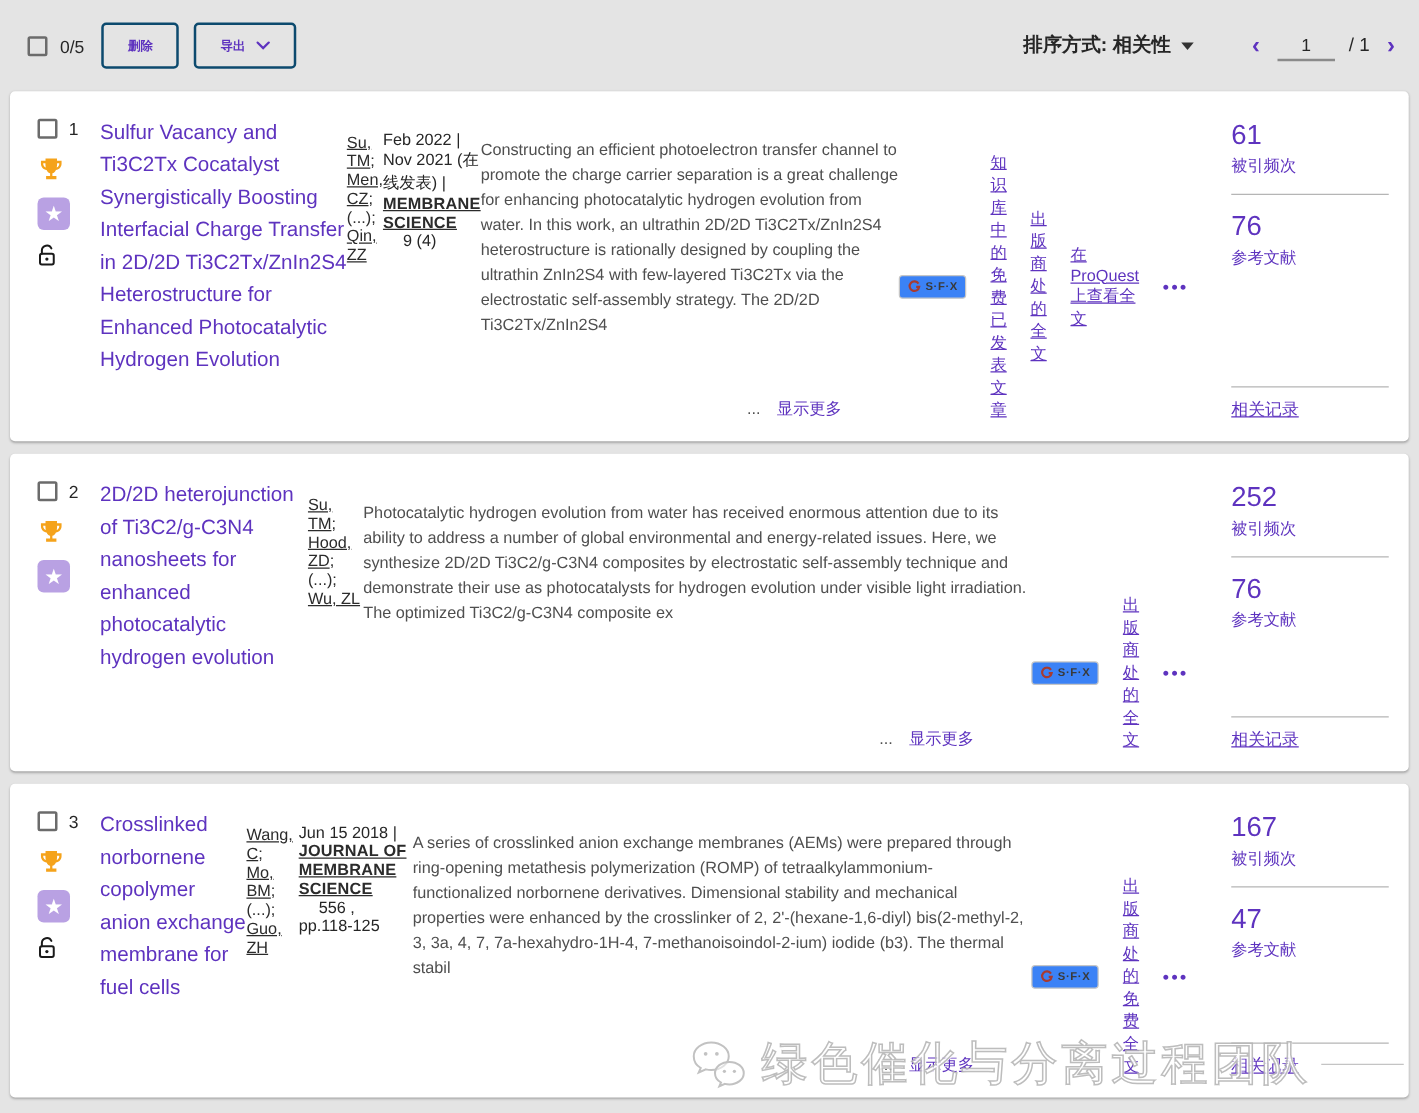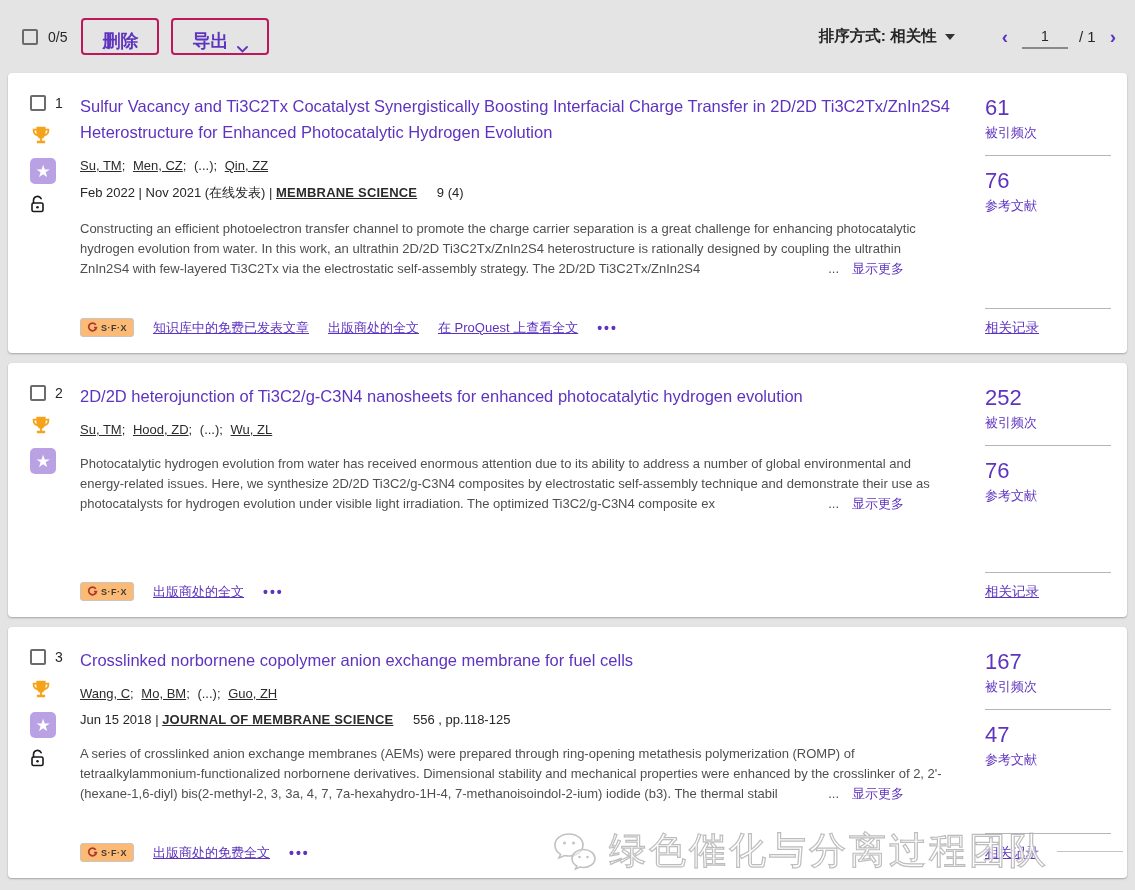--- a/index.html
+++ b/index.html
@@ -8,23 +8,23 @@
     background:#e4e4e4;
     font-family:"Liberation Sans", sans-serif;
     position:relative;
     overflow:hidden;
     color:#262626;
   }
   
   .toolbar { height:73px; display:flex; align-items:center; padding:0 16px 0 22px; }
   .cbx { width:16px; height:16px; border:2px solid #6b6b6b; border-radius:2px; background:transparent; flex:none; cursor:pointer; }
   .sel-count { font-size:14px; margin:0 14px 0 10px; }
-  .btn { display:inline-flex; align-items:flex-end; gap:9px; height:37px; padding:0 19px;
-         border:2px solid #be185d; border-radius:4px; background:transparent;
-         color:#5e33bf; font-size:18px; font-weight:700; cursor:pointer; font-family:inherit; }
+  .btn { display:inline-flex; align-items:center; gap:9px; height:37px; padding:0 19px;
+         border:2px solid #0c4a6e; border-radius:4px; background:transparent;
+         color:#5e33bf; font-size:10px; font-weight:700; cursor:pointer; font-family:inherit; }
   .btn + .btn { margin-left:12px; }
   .chev-down-svg { display:block; }
   .flex-spacer { flex:1; }
   .sort-control { display:flex; align-items:center; gap:8px; font-size:15.5px; font-weight:700; cursor:pointer; }
   .caret-filled { width:0; height:0; border-left:5px solid transparent; border-right:5px solid transparent; border-top:6px solid #333; }
   .pager { display:flex; align-items:center; margin-left:44px; gap:11px; }
   .pg-chev { color:#5e33bf; font-size:19px; font-weight:700; cursor:pointer; line-height:1; padding:0 3px; }
   .pg-input { width:46px; border:none; border-bottom:2px solid #8a8a8a; background:transparent;
               text-align:center; font-size:14px; color:#262626; padding:3px 0; font-family:inherit; }
   .pg-total { font-size:15px; }
@@ -32,35 +32,35 @@
   .card { position:relative; background:#fff; margin:0 8px 10px; border-radius:4px;
           box-shadow:0 1px 2px rgba(0,0,0,.28); padding:20px 16px 16px 14px; display:flex; }
   .card.c1 { min-height:280px; }
   .card.c2 { min-height:254px; }
   .card.c3 { min-height:251px; }
   .icon-col { width:58px; flex:none; display:flex; flex-direction:column; align-items:flex-start; padding-left:8px; padding-top:2px; }
   .check-row { display:flex; align-items:center; gap:9px; margin-bottom:14px; }
   .row-num { font-size:14px; }
   .badge { margin-bottom:11px; display:flex; align-items:center; justify-content:center; }
   .star-badge { width:26px; height:26px; background:#b9a1e3; border-radius:5px; color:#fff; font-size:17px; line-height:1; }
-  .main-col { flex:1; min-width:0; padding-right:34px; display:flex; flex-direction:column; }
+  .main-col { flex:1; min-width:0; padding-right:34px; display:flex; flex-direction:row; }
   .title-link { font-size:16.5px; line-height:26px; color:#5e33bf; text-decoration:none; cursor:pointer; }
   .authors { margin-top:13px; font-size:13px; color:#2b2b2b; }
   .authors a { color:#2b2b2b; text-decoration:underline; cursor:pointer; }
   .sep { margin-right:4px; }
   .ellipsis-authors { margin-right:4px; }
   .pubinfo { margin-top:11px; font-size:13px; }
   .journal-link { color:#2b2b2b; font-weight:600; text-decoration:underline; letter-spacing:.2px; cursor:pointer; }
   .issue { margin-left:16px; }
   .abstract { margin-top:17px; font-size:13px; line-height:20px; color:#4f4f4f; position:relative; max-width:870px; }
   .more { position:absolute; right:46px; bottom:0; white-space:nowrap; background:#fff; padding-left:6px;margin-top:17px; }
   .abs-dots { color:#4f4f4f; margin-right:13px; }
   .show-more { color:#5e33bf; cursor:pointer; text-decoration:none; }
   .links-row { margin-top:auto; padding-top:16px; display:flex; align-items:center; gap:19px; font-size:13px; }
-  .sfx-badge { display:inline-flex; align-items:center; gap:3px; background:#fdba74; border:1px solid #c6c6c6;
+  .sfx-badge { display:inline-flex; align-items:center; gap:3px; background:#3b82f6; border:1px solid #c6c6c6;
                border-radius:3px; padding:3px 6px; cursor:pointer; }
   .sfx-text { font-size:9px; font-weight:700; color:#3a3a3a; letter-spacing:.5px; }
   .ft-link { color:#5e33bf; text-decoration:underline; cursor:pointer; }
   .more-dots { color:#5e33bf; font-size:14px; font-weight:700; letter-spacing:2px; cursor:pointer; }
   
   .stats-col { width:126px; flex:none; display:flex; flex-direction:column; padding-top:2px; }
   .stat-num-link { font-size:22px; color:#5e33bf; text-decoration:none; cursor:pointer; }
   .stat-label { font-size:13px; color:#5e33bf; margin-top:3px; }
   .stat-hr { border:none; border-top:1px solid #b5b5b5; margin:13px 0 12px; width:100%; }
   .related-wrap { margin-top:auto; }

